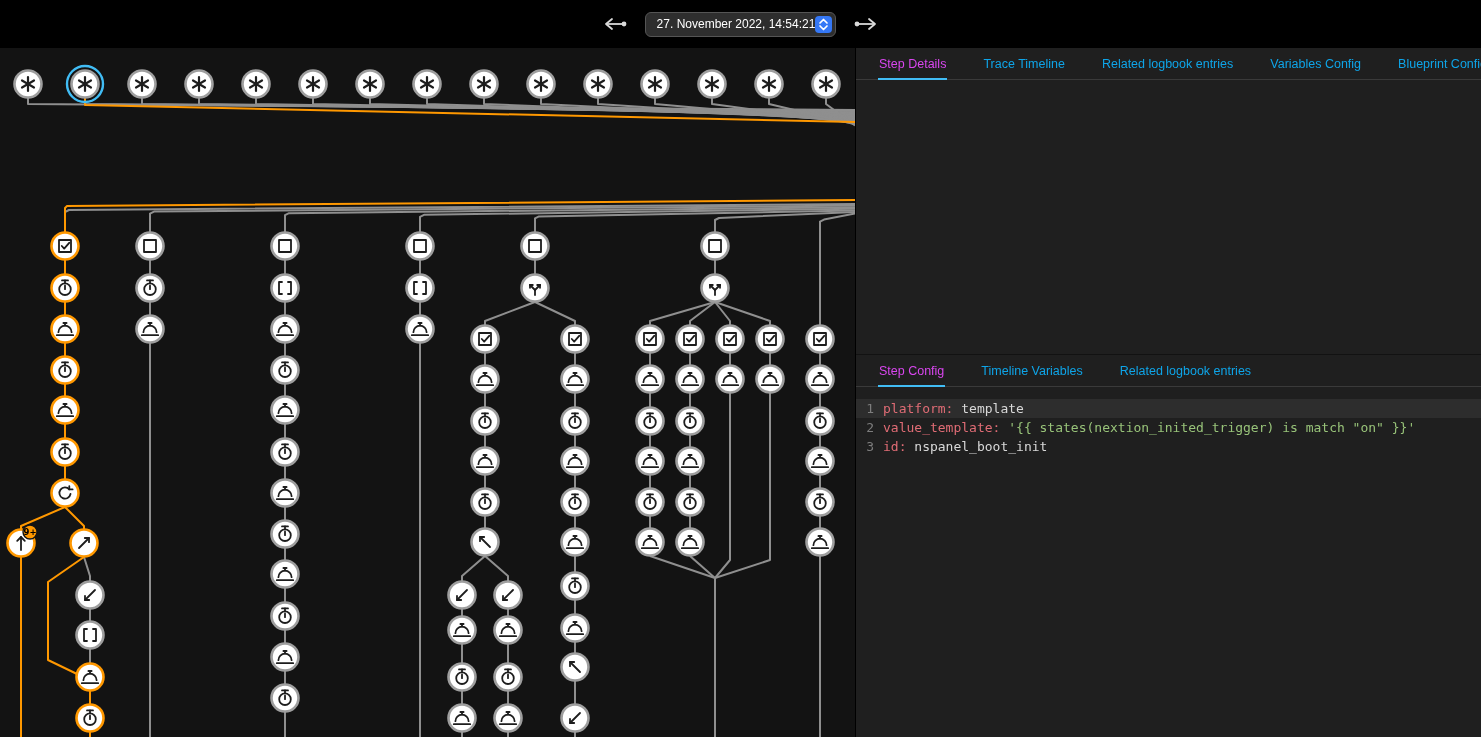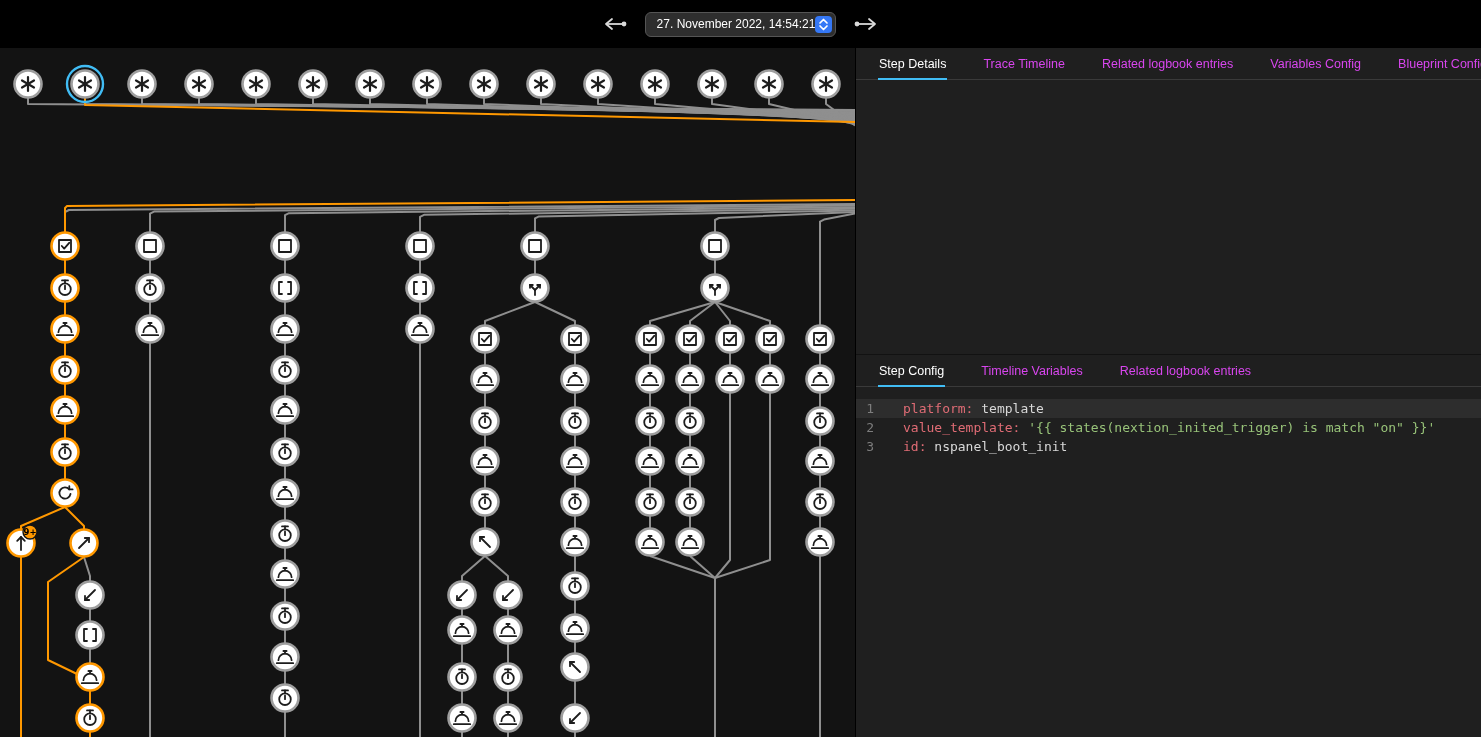--- a/index.html
+++ b/index.html
@@ -34,34 +34,34 @@
     background:#1f1f1f;border-left:1px solid #000;box-sizing:border-box;
     display:flex;flex-direction:column;color:#e8e8e8;
   }
   .details-section{height:307px;border-bottom:1px solid #121212;box-sizing:border-box;}
   .config-section{flex:1;min-height:0;}
   .tab-bar{
     display:flex;align-items:flex-end;gap:35px;height:31px;padding:0 22px;
     border-bottom:1px solid #3a3a3a;
   }
   .tab{
-    font-size:12.5px;color:#d946ef;padding:0 1px 7px 1px;white-space:nowrap;
+    font-size:12.5px;color:#0ea5e9;padding:0 1px 7px 1px;white-space:nowrap;
     border-bottom:2px solid transparent;margin-bottom:-1px;cursor:pointer;
   }
-  .tab.active{color:#ffffff;border-bottom-color:#41bdf5;}
+  .tab.active{color:#d946ef;border-bottom-color:#41bdf5;}
   .executed{padding:15px 16px 0 78px;font-size:13.5px;color:#ececec;}
   
   .code-editor{
     margin-top:12px;font-family:"DejaVu Sans Mono","Liberation Mono",monospace;
     font-size:13px;line-height:19px;color:#d8d8d8;
   }
   .code-line{display:flex;padding-left:2px;}
   .code-line.active-line{background:#2d2d2d;}
   .gutter{width:16px;text-align:right;padding-right:9px;color:#7d7d7d;flex:none;}
-  .line-content{white-space:pre;margin-left:20px;}
+  .line-content{white-space:pre;}
   .key{color:#e06c75;}
   .string{color:#98c379;}
   .plain{color:#d8d8d8;}
 </style>
 </head>
 <body>
 
 <div class="topbar">
   <div class="nav-btn">
     <svg width="26" height="14" viewBox="0 0 26 14">

